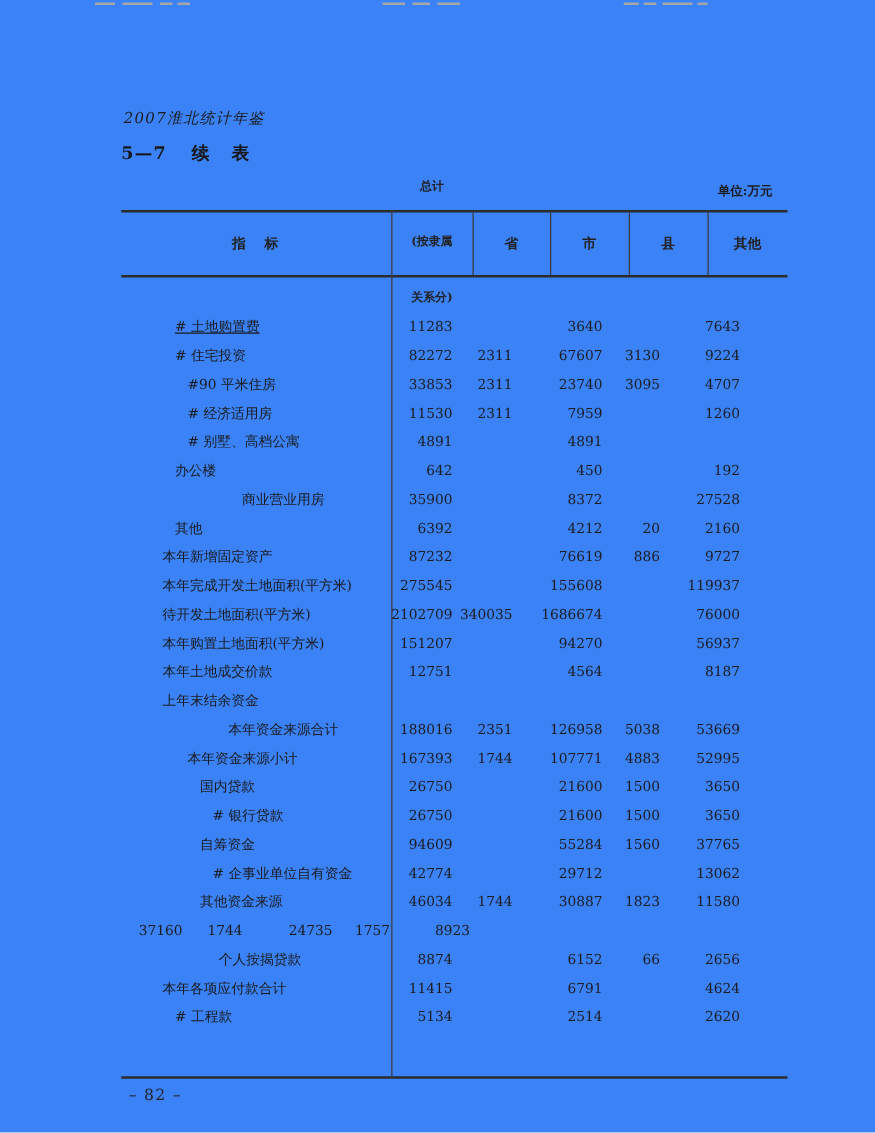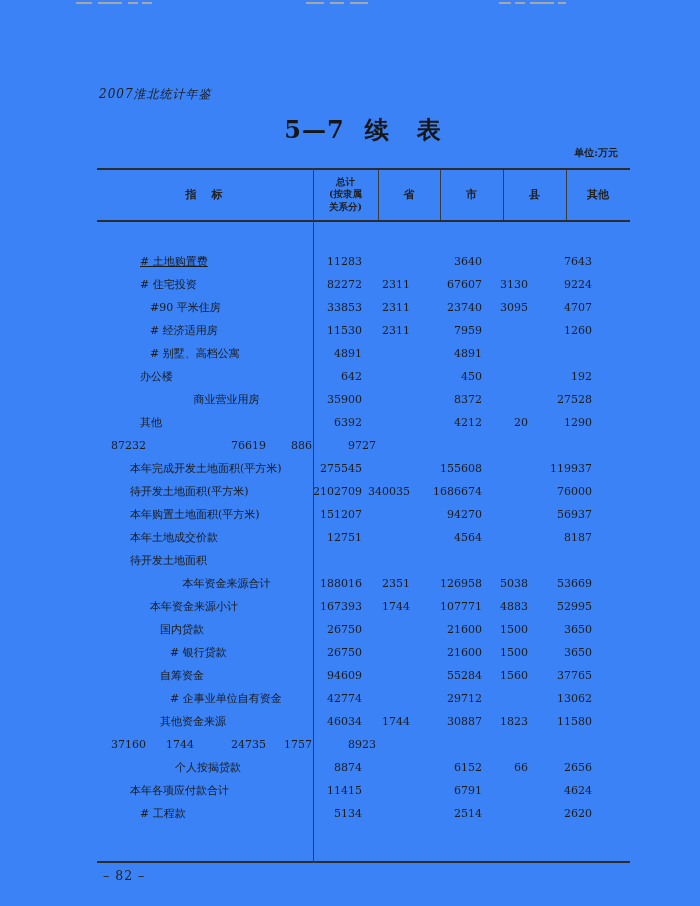--- a/index.html
+++ b/index.html
@@ -11,21 +11,21 @@
   }
   
   .scan-artifacts i { position:absolute; top:2px; height:2px; background:#a6a6a6; display:block; }
 
   .book-title {
     position:absolute; left:99px; top:86px;
     font-size:12px; font-style:italic; letter-spacing:1px;
   }
   .table-title {
     position:absolute; left:97px; top:114px; width:533px;
-    text-align:center; font-size:24px; font-weight:bold; color:#161616;
+    font-size:14px; font-weight:bold; color:#161616;
   }
   .table-title .no { letter-spacing:1px; margin-right:20px; }
   .table-title .tt { letter-spacing:2px; }
   .unit-label {
     position:absolute; left:97px; top:146px; width:521px;
     text-align:right; font-size:10px; font-weight:bold;
   }
 
   
   .rule { position:absolute; left:97px; width:533px; height:2px; background:#2c2c2c; }
@@ -34,21 +34,21 @@
   .rule-bottom { top:861px; }
   .vline { position:absolute; width:1px; background:#3a3a3a; }
   .vline-main { left:313px; top:168px; height:695px; }
   .vh { top:170px; height:50px; }
   .vh1 { left:378px; } .vh2 { left:440px; } .vh3 { left:503px; } .vh4 { left:566px; }
 
   
   .hcell {
     position:absolute; top:169px; height:51px;
     display:flex; align-items:center; justify-content:center;
-    font-size:11px; font-weight:bold; color:#222;
+    font-size:11px; font-weight:bold; color:#222;gap:32px;
   }
   .hc0 { left:97px;  width:216px; letter-spacing:2px; }
   .hc1 { left:313px; width:65px; flex-direction:column; font-size:9.5px; line-height:12.5px; }
   .hc2 { left:378px; width:62px; }
   .hc3 { left:440px; width:63px; }
   .hc4 { left:503px; width:63px; }
   .hc5 { left:566px; width:64px; }
 
   
   .rows { position:absolute; left:97px; top:250px; width:533px; }
@@ -178,24 +178,25 @@
         <div class="cv c4"></div>
         <div class="cv c5">27528</div>
       </div>
 
       <div class="row">
         <div class="cl" style="padding-left: 43px;">其他</div>
         <div class="cv c1">6392</div>
         <div class="cv c2"></div>
         <div class="cv c3">4212</div>
         <div class="cv c4">20</div>
-        <div class="cv c5">1290</div>
-      </div>
-
-      <div class="row">
+        <div class="cv c5">2160</div>
+      </div>
+
+      <div class="row">
+        <div class="cl" style="padding-left: 33px;">本年新增固定资产</div>
         <div class="cv c1">87232</div>
         <div class="cv c2"></div>
         <div class="cv c3">76619</div>
         <div class="cv c4">886</div>
         <div class="cv c5">9727</div>
       </div>
 
       <div class="row">
         <div class="cl" style="padding-left: 33px;">本年完成开发土地面积(平方米)</div>
         <div class="cv c1">275545</div>
@@ -226,21 +227,21 @@
       <div class="row">
         <div class="cl" style="padding-left: 33px;">本年土地成交价款</div>
         <div class="cv c1">12751</div>
         <div class="cv c2"></div>
         <div class="cv c3">4564</div>
         <div class="cv c4"></div>
         <div class="cv c5">8187</div>
       </div>
 
       <div class="row">
-        <div class="cl" style="padding-left: 33px;">待开发土地面积</div>
+        <div class="cl" style="padding-left: 33px;">上年末结余资金</div>
         <div class="cv c1"></div>
         <div class="cv c2"></div>
         <div class="cv c3"></div>
         <div class="cv c4"></div>
         <div class="cv c5"></div>
       </div>
 
       <div class="row">
         <div class="cl" style="padding-left: 43px; text-align: center;">本年资金来源合计</div>
         <div class="cv c1">188016</div>

